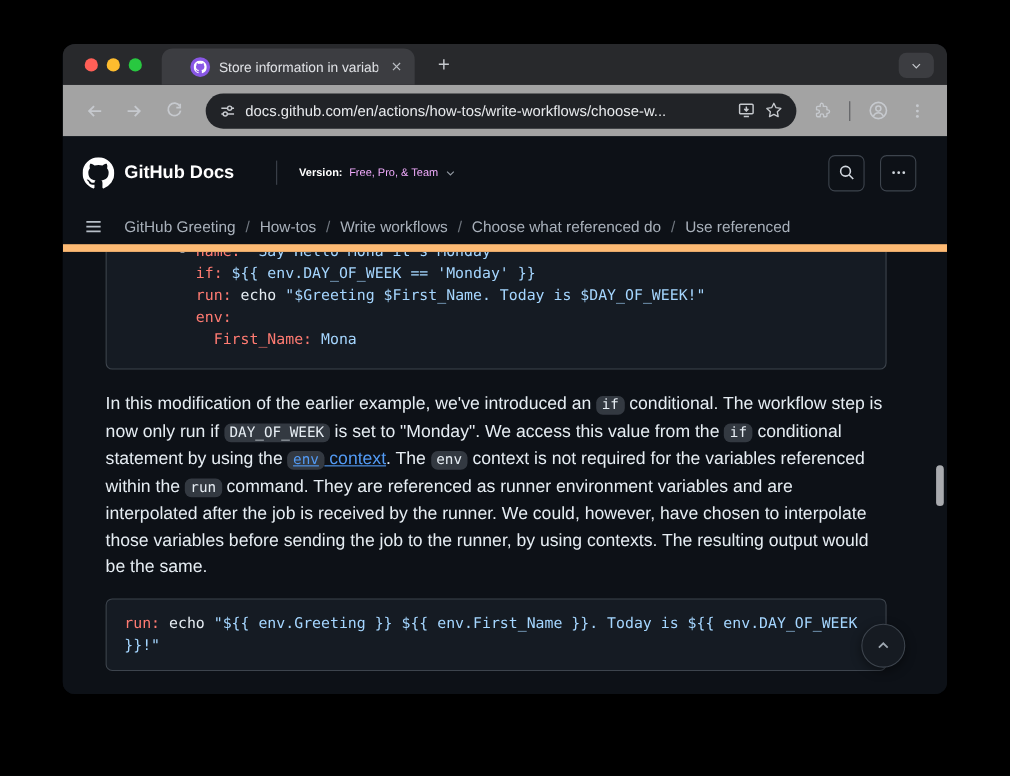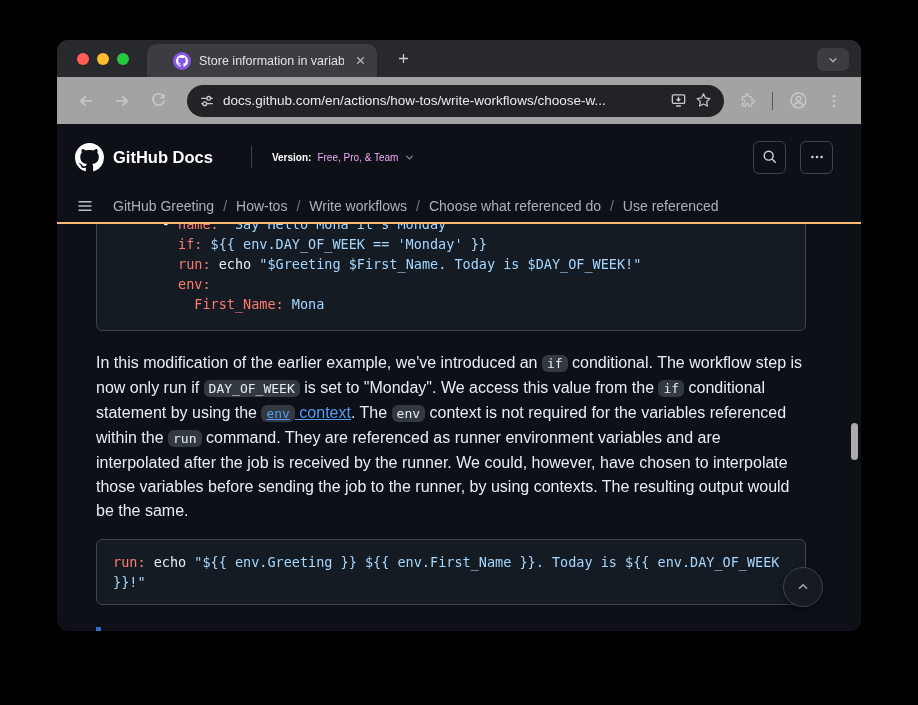--- a/index.html
+++ b/index.html
@@ -36,21 +36,21 @@
     display:flex; align-items:center; padding:0 12px; gap:8px; min-width:0; }
   .url { flex:1; color:#e8eaed; font-size:13.5px; white-space:nowrap; overflow:hidden; }
   .box-icon { color:#c6c9ce; display:flex; align-items:center; }
   .toolbar-right { display:flex; align-items:center; gap:6px; }
   .tb-btn { width:30px; height:30px; background:none; border:none; color:#c6c9ce;
     display:flex; align-items:center; justify-content:center; }
   .tb-divider { width:1px; height:18px; background:#5a5b5f; margin:0 4px; }
 
   
   .viewport { flex:1; position:relative; background:#0d1117; display:flex; flex-direction:column; overflow:hidden; }
-  .site-header { background:#0d1117; border-bottom:2px solid #fdba74; flex:0 0 auto; }
+  .site-header { background:#0d1117; border-bottom:7px solid #fdba74; flex:0 0 auto; }
   .header-row { height:66px; display:flex; align-items:center; padding:0 28px 0 18px; }
   .brand { display:flex; align-items:center; gap:9px; color:#ffffff; font-weight:700; font-size:16.5px; cursor:pointer; }
   .header-divider { width:1px; height:22px; background:#3d444d; margin:0 20px 0 38px; }
   .version { display:flex; align-items:center; gap:6px; font-size:10px; cursor:pointer; }
   .version-label { color:#ffffff; font-weight:700; }
   .version-value { color:#f0abfc; }
   .header-actions { margin-left:auto; display:flex; gap:14px; }
   .icon-btn { width:33px; height:33px; border:1px solid #3d444d; border-radius:6px; background:transparent;
     color:#d1d7de; display:flex; align-items:center; justify-content:center; }
   .breadcrumb-row { height:32px; display:flex; align-items:center; padding:0 16px; gap:16px; }

